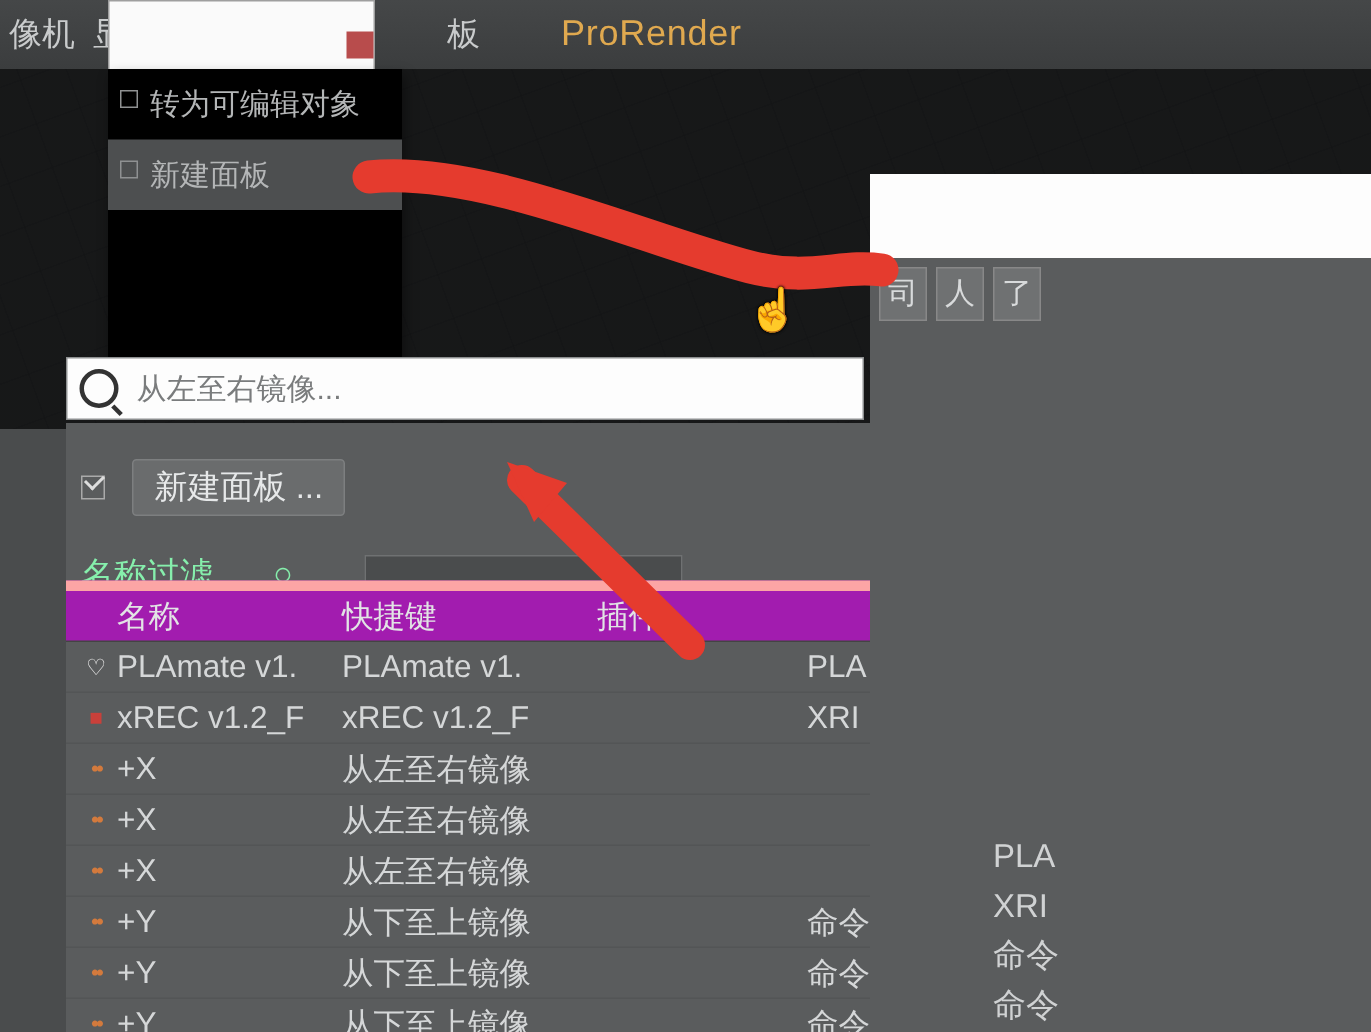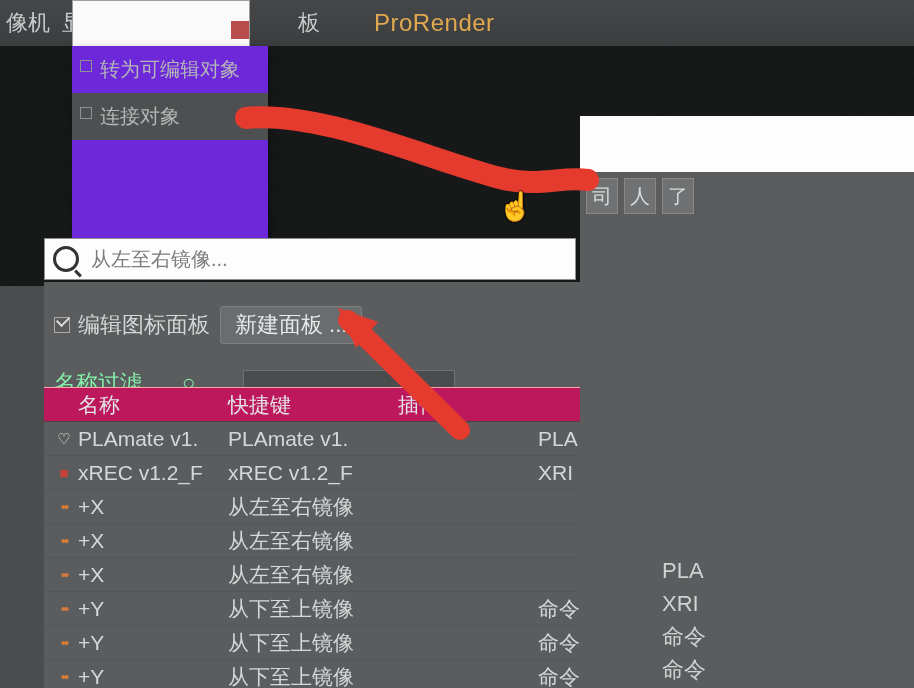--- a/index.html
+++ b/index.html
@@ -65,21 +65,21 @@
       repeating-linear-gradient( 70deg, #4c4e4f 0 30px, #47494a 30px 31px),
       repeating-linear-gradient(-20deg, #4c4e4f 0 30px, #47494a 30px 31px);
     background-blend-mode: multiply;
   }
 
   
   .dropdown {
     position: absolute;
     left: 72px; top: 46px;
     width: 196px; height: 196px;
-    background: #6d28d9;
+    background: #000000;
     box-shadow: 2px 4px 8px rgba(0,0,0,.4);
     font-size: 20px;
     color: #b4b6b7;
   }
   .dropdown .item {
     padding: 10px 10px 10px 28px;
     position: relative;
   }
   .dropdown .item.hover {
     background: #4d4f50;
@@ -171,23 +171,23 @@
   }
   .tbl .head, .tbl .row {
     display: grid;
     grid-template-columns: 28px 150px 170px 140px 140px;
     align-items: center;
     font-size: 21px;
     height: 33px;
     padding-left: 6px;
   }
   .tbl .head {
-    background: #be185d;
+    background: #a21caf;
     color: #e2e4e5;
-    border-top: 1px solid #fca5a5;
+    border-top: 7px solid #fca5a5;
     border-bottom: 1px solid #444;
   }
   .tbl .row {
     color:#d5d7d8;
     border-bottom: 1px solid rgba(0,0,0,.07);
   }
   .tbl .ic { text-align:center; font-size:15px; }
   .ic-heart { color:#e9e9e9; }
   .ic-red   { color:#c9403a; }
   .ic-dots  { color:#d37a3d; letter-spacing:-2px; }
@@ -255,33 +255,32 @@
 
   <div class="viewport"></div>
 
   <div class="dropdown">
     <div class="item">
       <span class="icon-dot"></span>
       <span>转为可编辑对象</span>
     </div>
     <div class="item hover">
       <span class="icon-dot"></span>
-      <span>连接对象</span>
+      <span>新建面板</span>
     </div>
   </div>
 
   <div class="search-bar">
     <span class="lens"></span>
     <span>从左至右镜像...</span>
   </div>
 
   <div class="panel">
     <div class="panel-row1">
       <span class="chk"></span>
-      <span>编辑图标面板</span>
       <span class="btn">新建面板 ...</span>
     </div>
     <div class="panel-row2">
       <span>名称过滤</span>
       <span style="margin-left:4px">○</span>
       <span class="filter-field"></span>
       <span style="width:90px"></span>
       <span>快捷键</span>
     </div>
 

